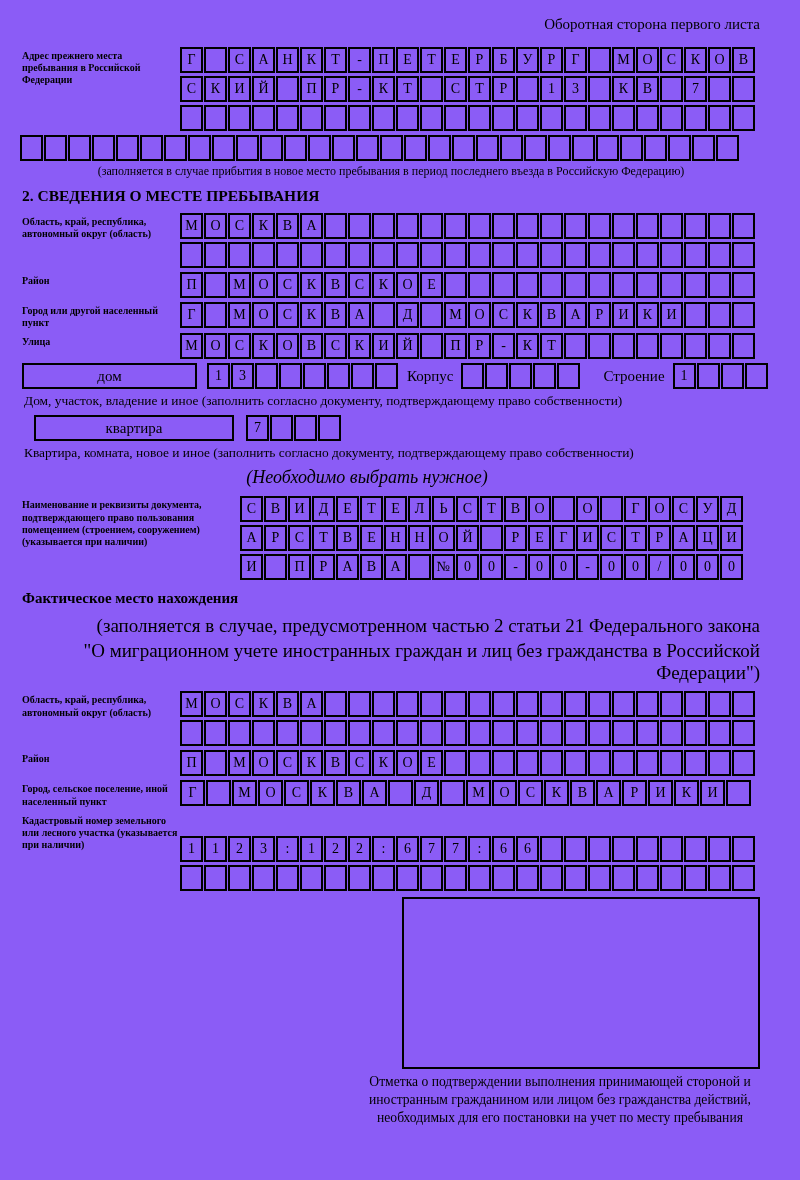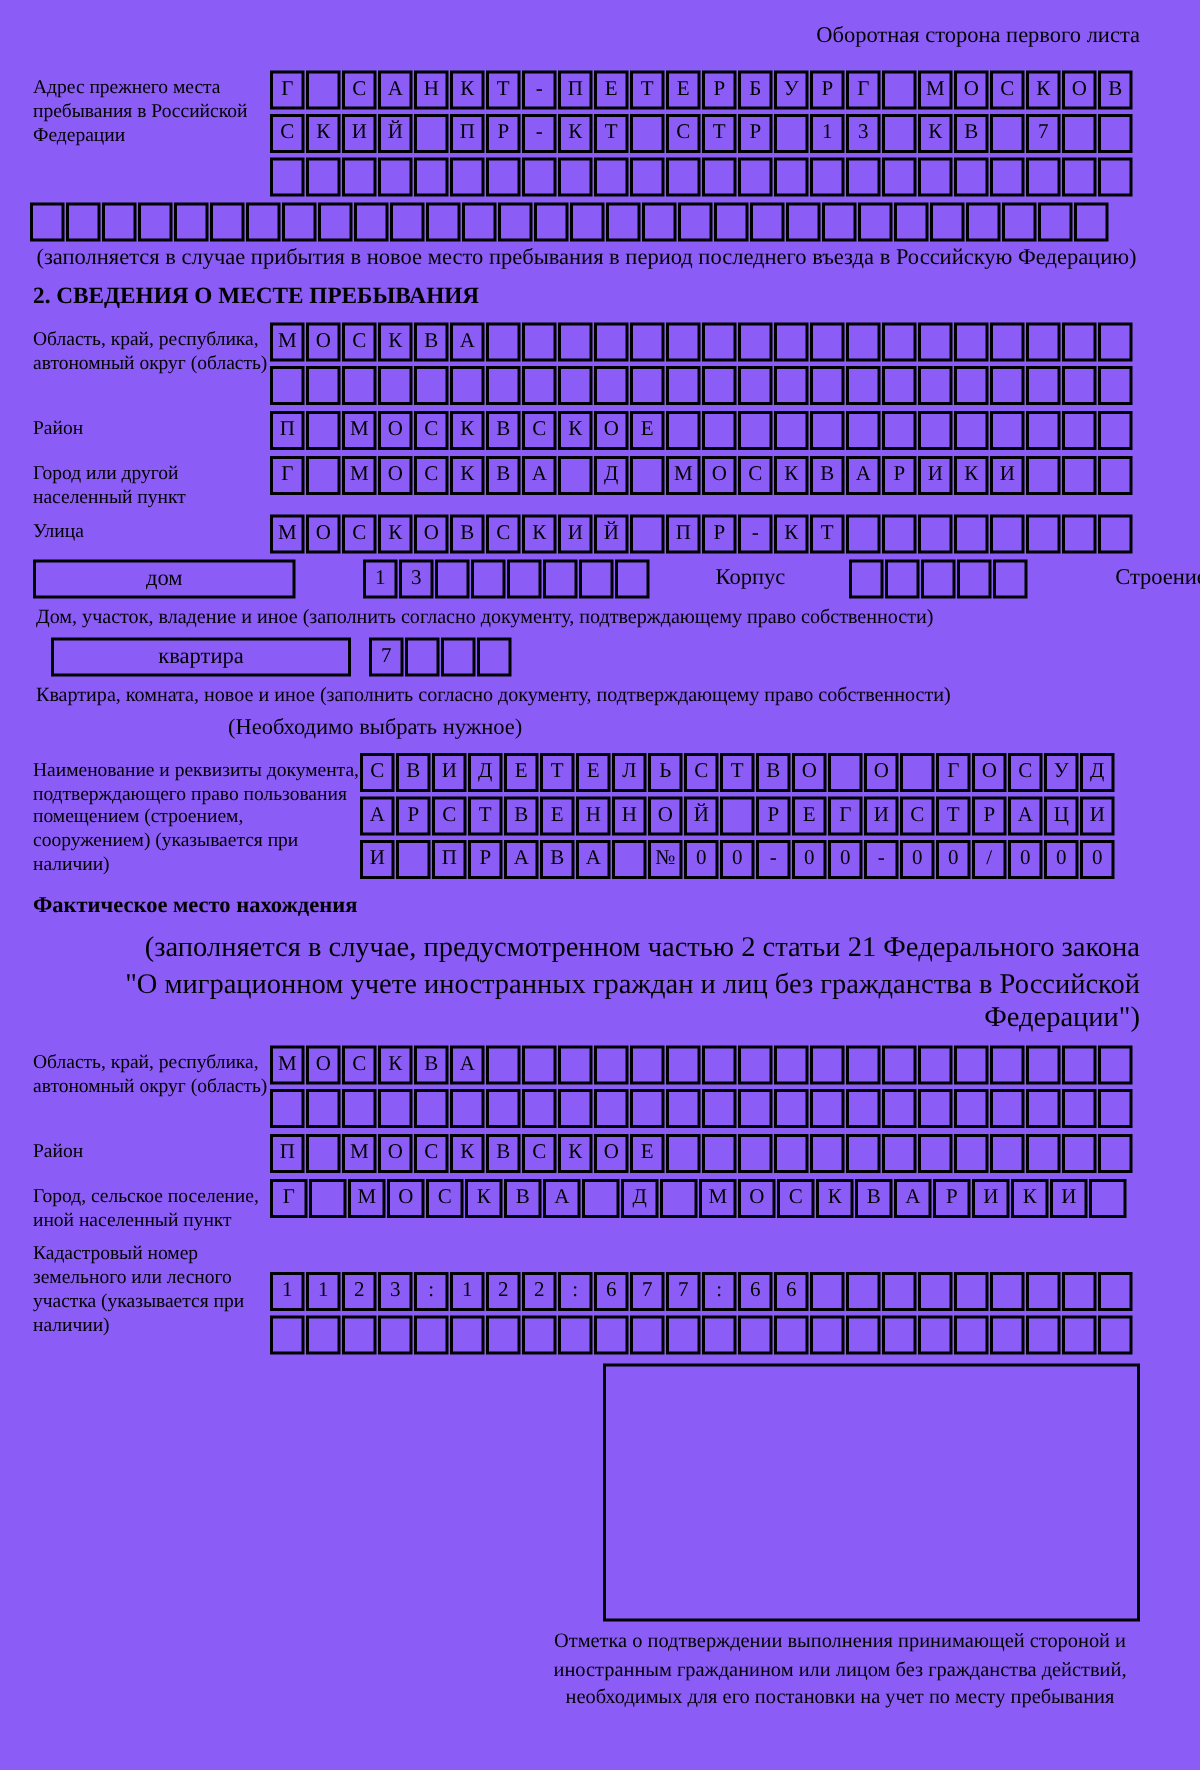--- a/index.html
+++ b/index.html
@@ -8,43 +8,43 @@
     width:800px;height:1180px;
     box-sizing:border-box;
     padding:16px 40px 0 22px;
     background:#8b5cf6;
     color:#000;
     font-family:"Liberation Serif","DejaVu Serif",serif;
     overflow:hidden;
   }
   .hdr-note{text-align:right;font-size:15px;margin-bottom:14px;}
   .field{display:flex;align-items:flex-start;margin-bottom:4px;}
-  .flabel{width:158px;flex:0 0 158px;font-size:13px;line-height:1.22;padding-top:3px;}
+  .flabel{width:158px;flex:0 0 158px;font-size:10px;line-height:1.22;padding-top:3px;font-weight:bold;}
   .fboxes{display:flex;flex-direction:column;gap:3px;}
   .boxrow{display:flex;}
   .cell{
     display:inline-block;box-sizing:content-box;
     width:19px;height:22px;border:2px solid #000;margin-right:1px;
     font-size:14px;line-height:22px;text-align:center;white-space:pre;
   }
   .wide .cell{width:21px;}
-  .caption{font-size:15px;text-align:center;margin:3px 0 6px 0;}
+  .caption{font-size:12px;text-align:center;margin:3px 0 6px 0;}
   .caption-left{font-size:13.4px;text-align:left;margin:4px 0 6px 2px;}
   .sec-title{font-size:15.5px;font-weight:bold;margin:8px 0 8px 0;}
   .longbox{
     box-sizing:border-box;border:2px solid #000;height:26px;
     font-size:15px;line-height:22px;text-align:center;flex:0 0 auto;
   }
   .inline-row{display:flex;align-items:center;margin-bottom:2px;}
   .ilabel{font-size:15px;margin:0 8px;}
   .pt-row{display:flex;align-items:center;margin:6px 0 2px 0;}
   .pt-row .cell{margin:0 6px;}
   .pt-label{font-size:15px;}
   .pt-opt{font-size:15px;}
-  .note-center{font-size:15px;width:430px;margin-left:130px;text-align:left;margin-bottom:8px;}
+  .note-center{font-size:18px;width:430px;margin-left:130px;text-align:center;margin-bottom:8px;font-style:italic;}
   .doc-field .flabel{width:218px;flex:0 0 218px;}
   .fact-title{font-size:15px;font-weight:bold;margin:10px 0 8px 0;}
   .fact-cap{font-size:19px;text-align:right;margin:0 0 3px 0;}
   .stamp-wrap{display:flex;flex-direction:column;align-items:flex-end;margin-top:6px;}
   .stamp-box{width:358px;height:172px;border:2px solid #000;box-sizing:border-box;}
   .stamp-cap{width:400px;font-size:13.6px;text-align:center;margin-top:4px;line-height:1.35;}
 </style>
 </head>
 <body>
 
@@ -318,21 +318,21 @@
           <span class="cell"></span>
           <span class="cell"></span>
           <span class="cell"></span>
           <span class="cell"></span>
           <span class="cell"></span>
           <span class="cell"></span>
         </div>
     </div>
   </div>
 
-  <div class="inline-row" style="margin-top:4px;gap:35px;">
+  <div class="inline-row" style="margin-top:4px;">
     <div class="longbox" style="width:175px;margin-right:10px;">дом</div>
     <div class="boxrow">
         <span class="cell">1</span>
         <span class="cell">3</span>
         <span class="cell"></span>
         <span class="cell"></span>
         <span class="cell"></span>
         <span class="cell"></span>
         <span class="cell"></span>
         <span class="cell"></span>

